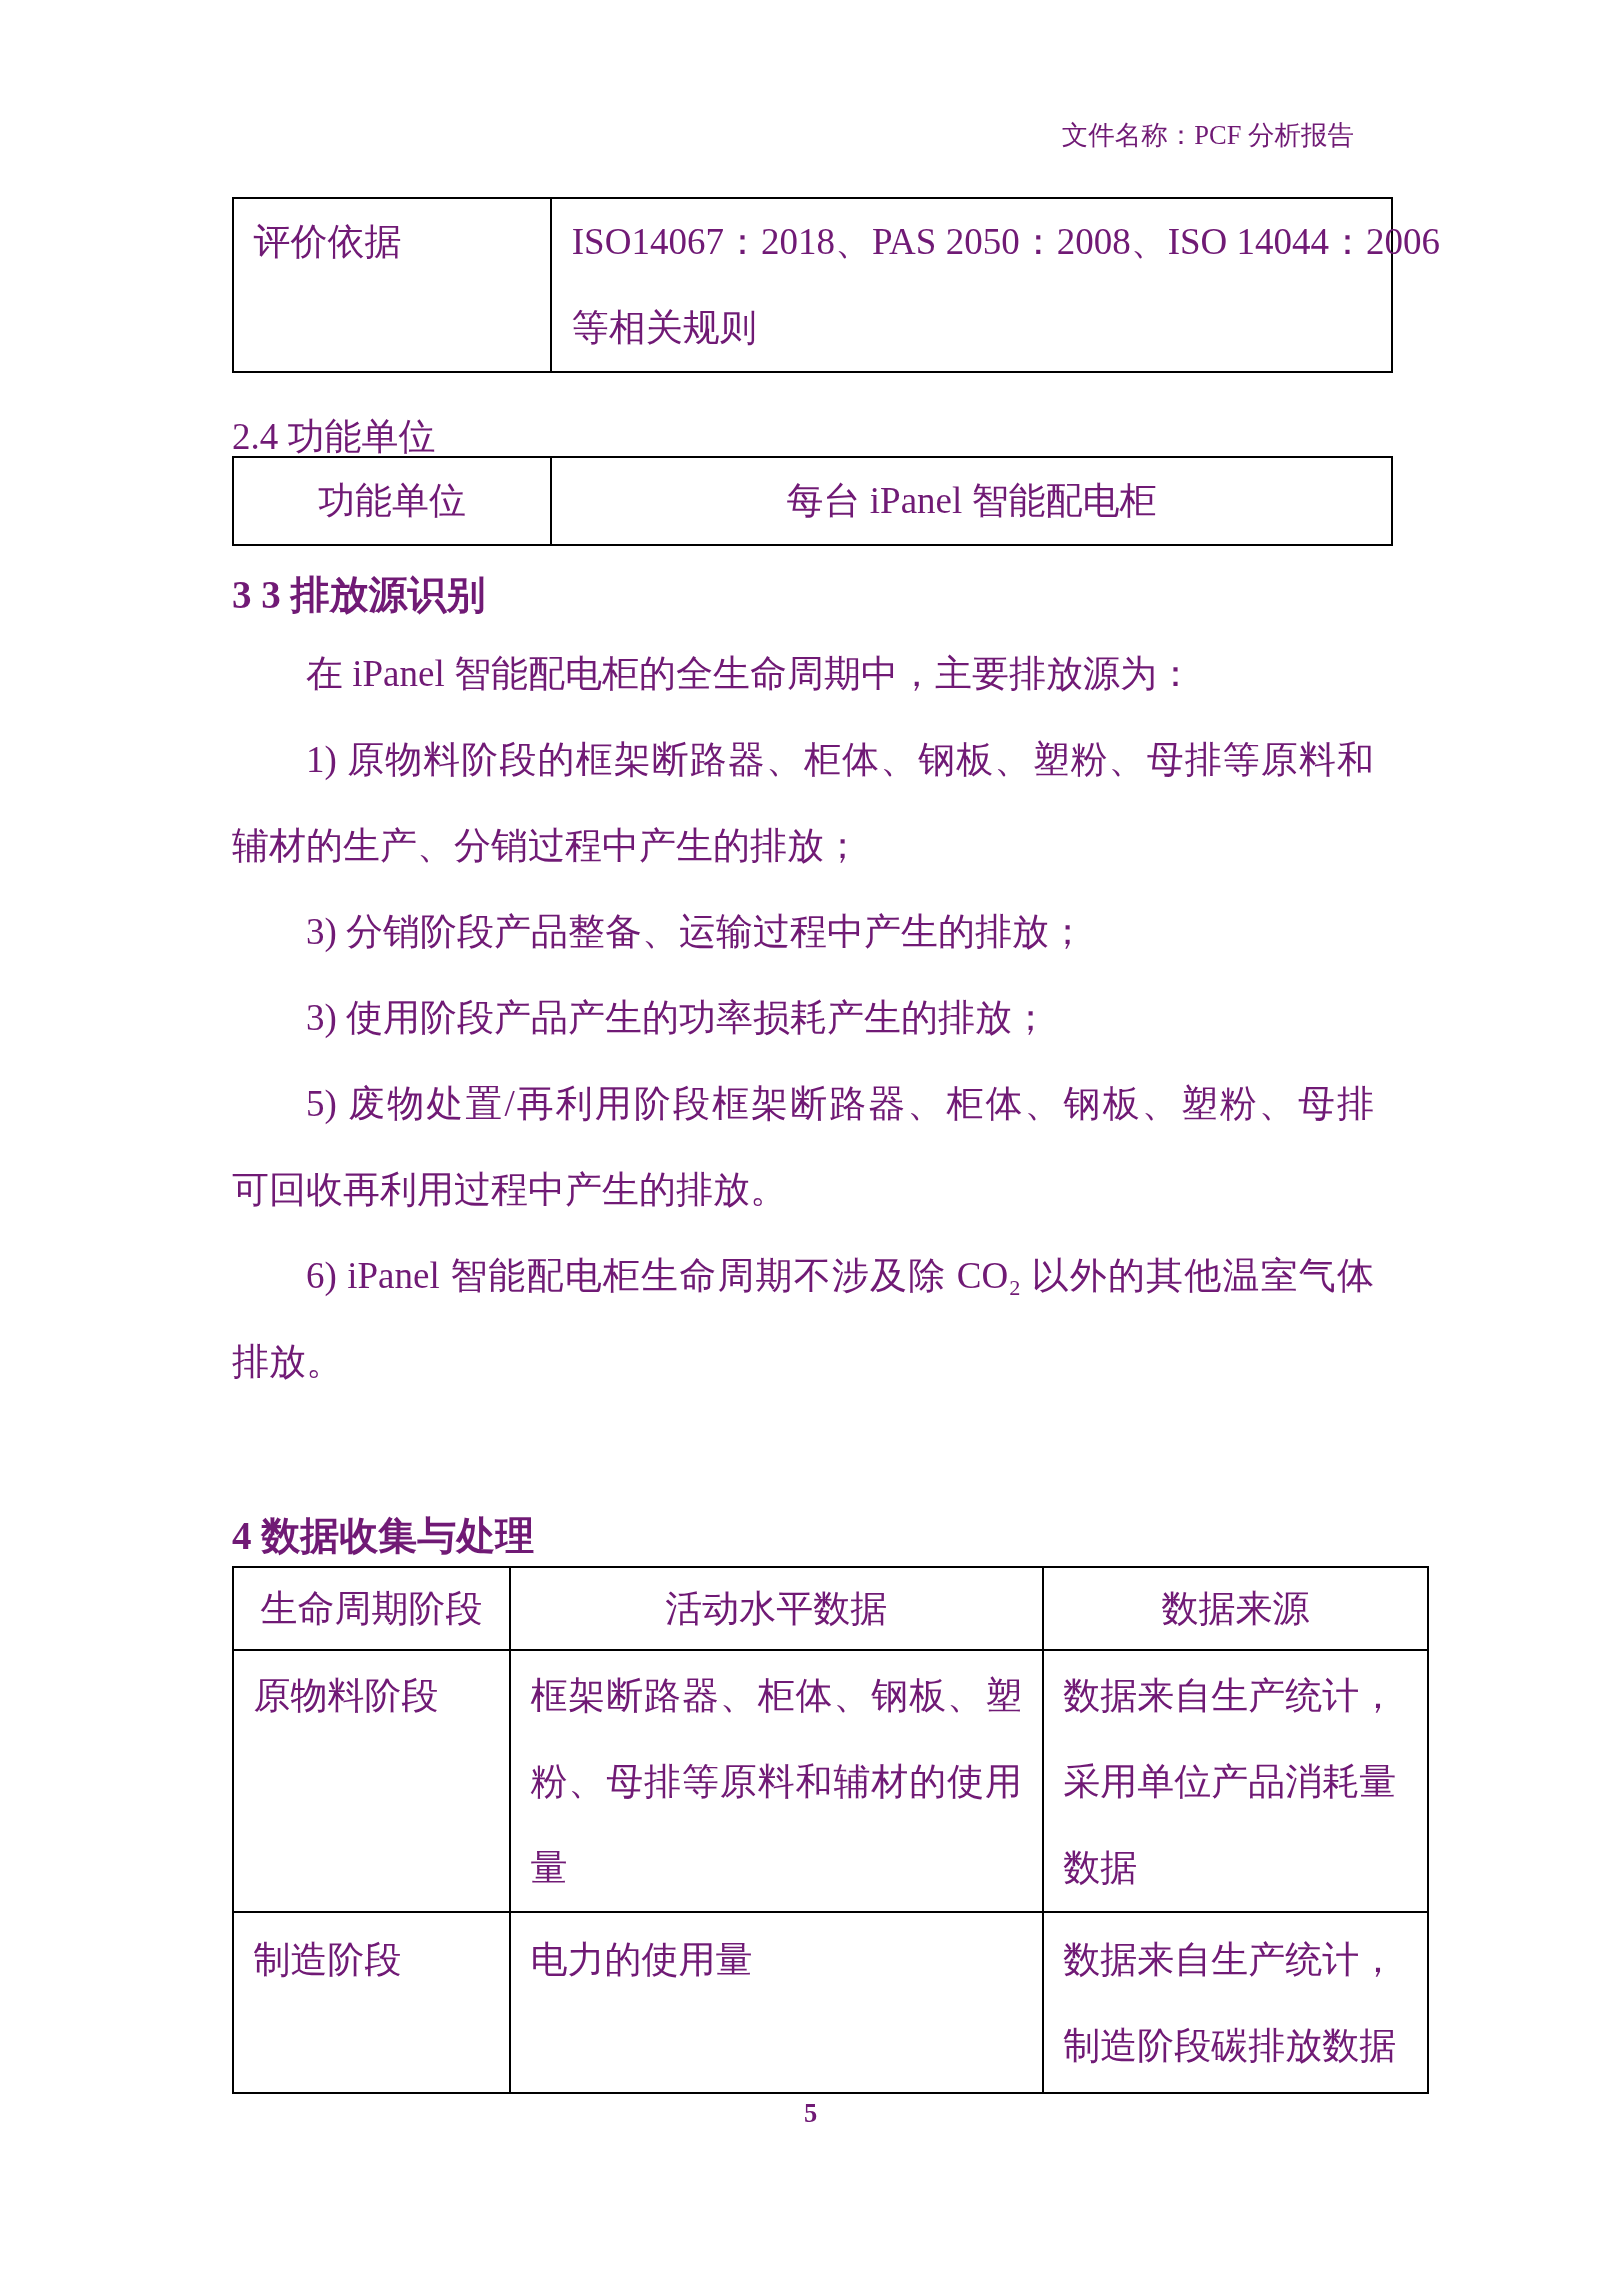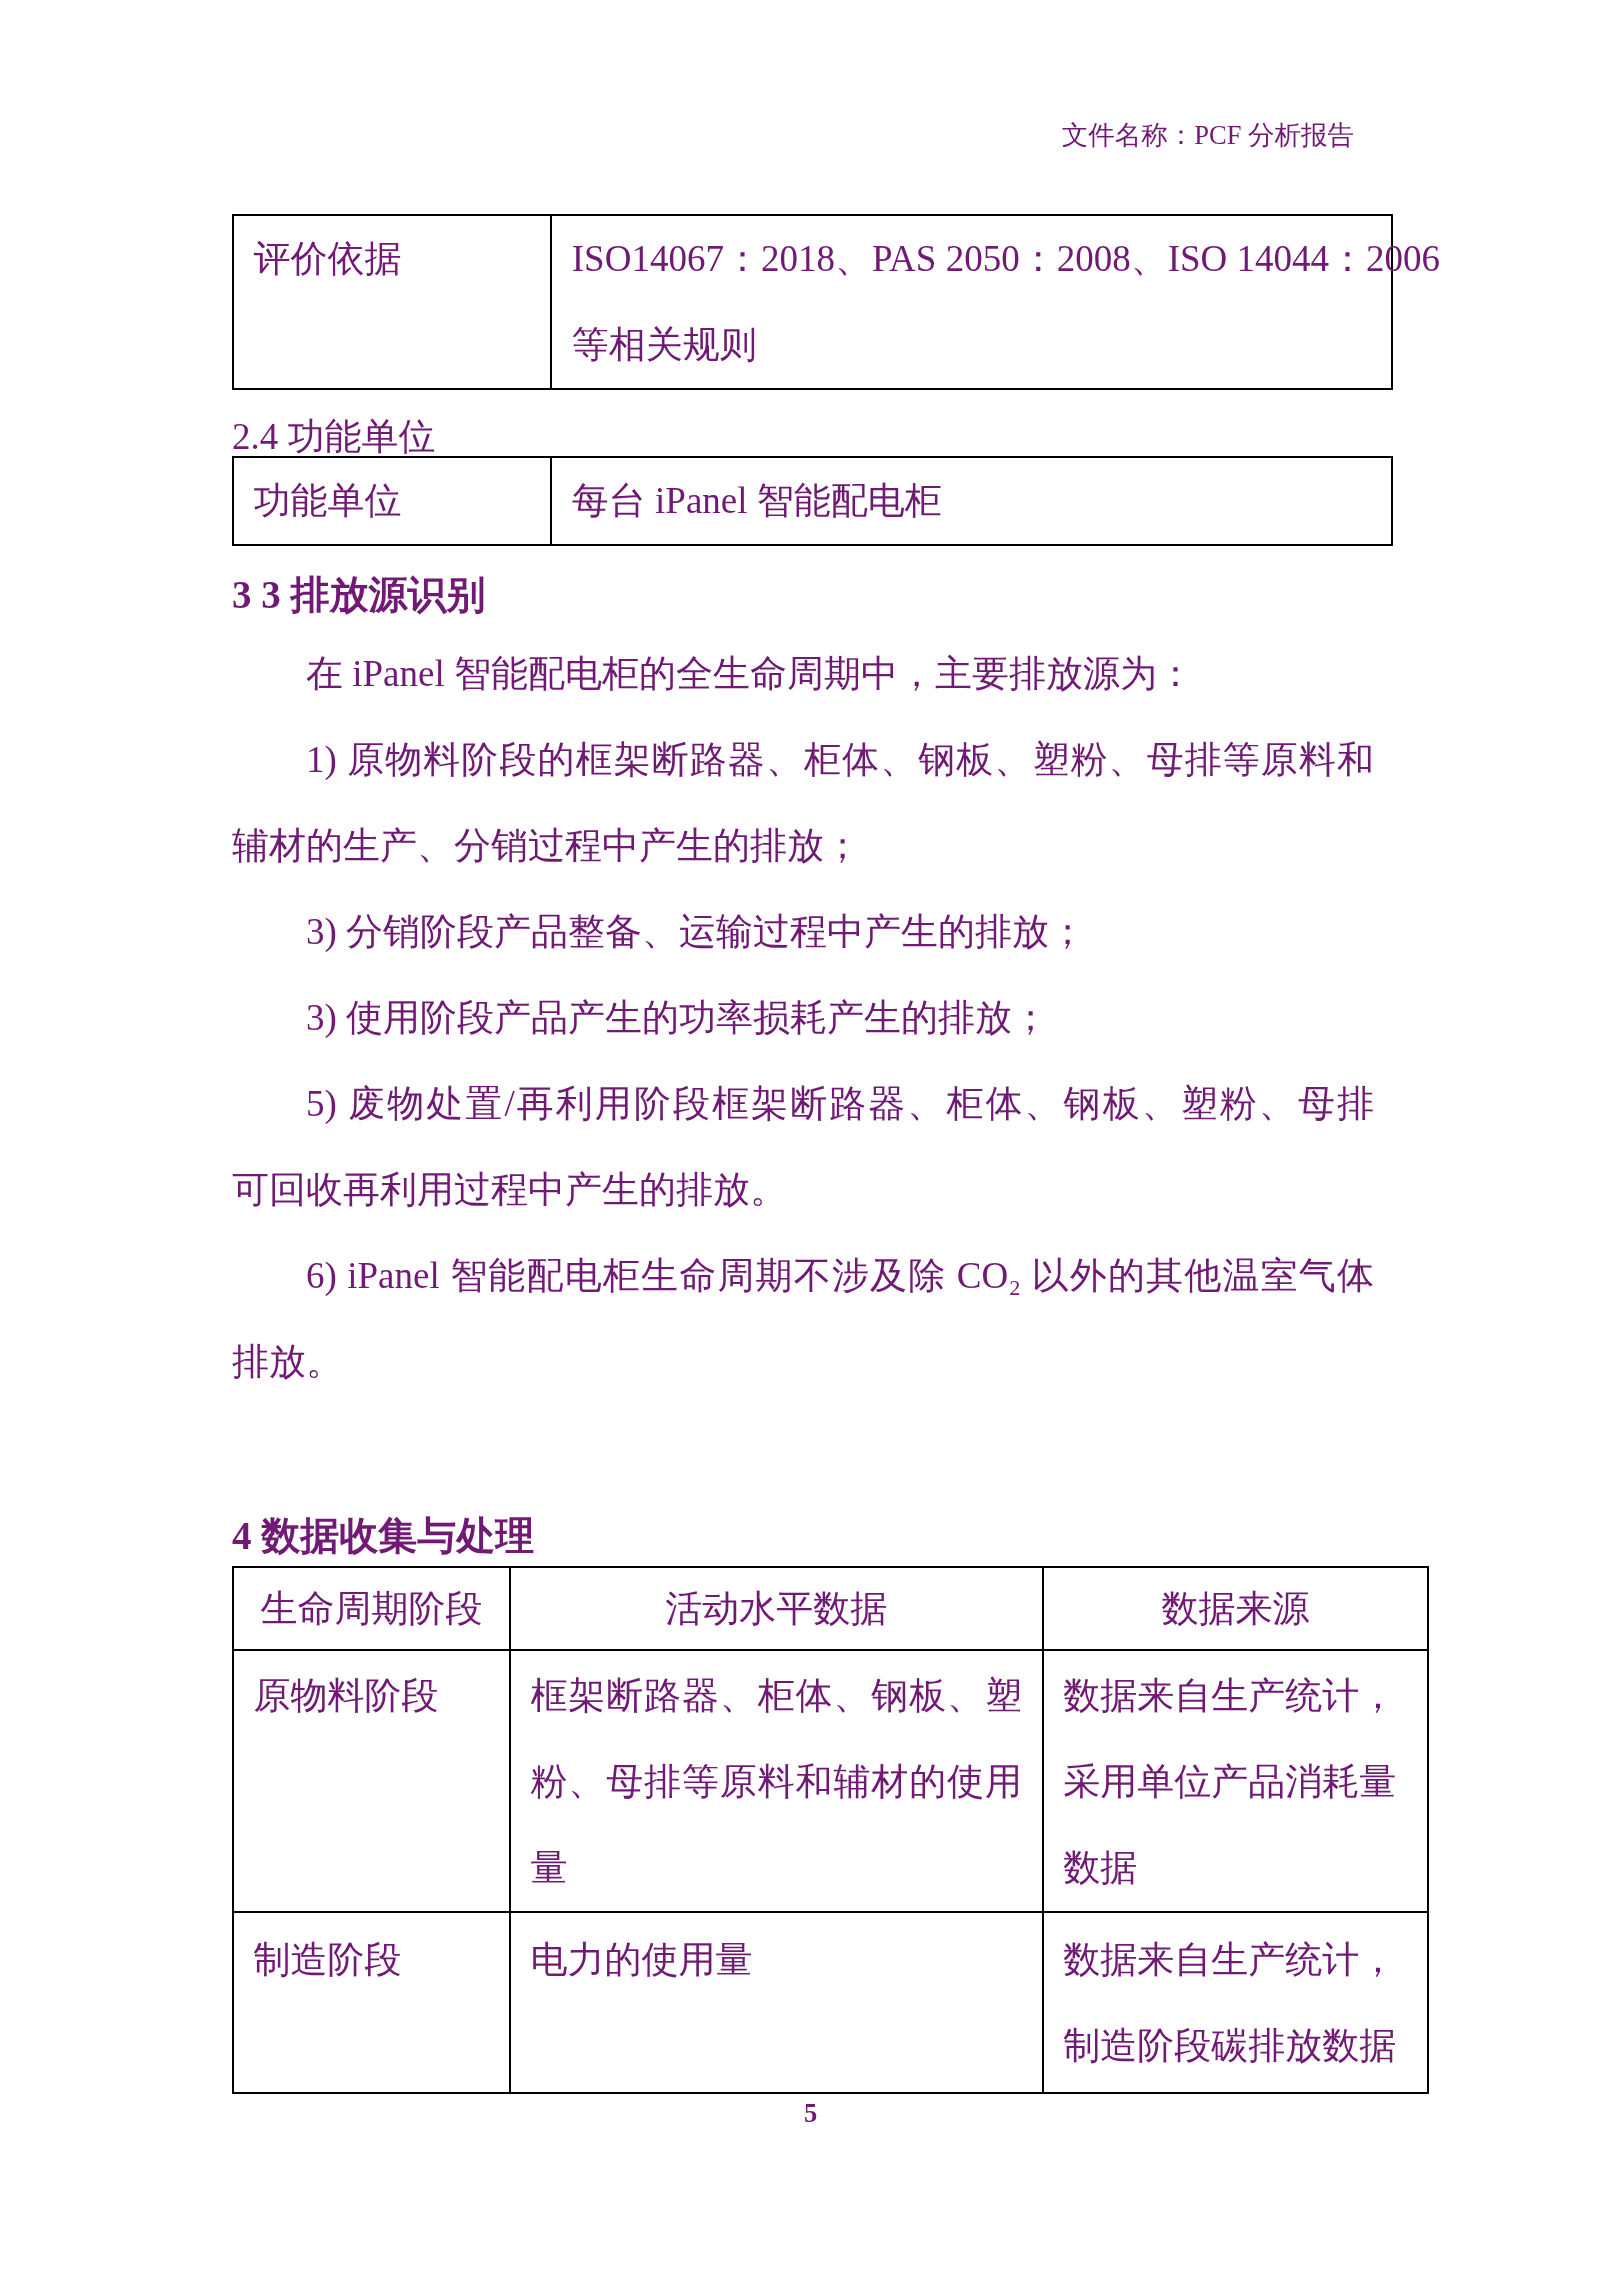--- a/index.html
+++ b/index.html
@@ -11,24 +11,24 @@
     font-family:Liberation Serif, serif;
     overflow:hidden;
   }
   .doc-header{
     position:absolute;top:116px;left:232px;width:1122px;
     text-align:right;font-size:26.5px;line-height:39px;
     white-space:nowrap;
   }
   table.t{position:absolute;border-collapse:collapse;table-layout:fixed;}
   table.t td{border:2.9px solid #000;vertical-align:top;padding:0 19.6px;font-size:37px;line-height:86px;}
-  .t1{top:214px;left:232px;width:1161px;}
+  .t1{top:197px;left:232px;width:1161px;}
   .t1 td{height:165px;padding-top:11.8px;}
   .t1 .c1{width:277px;}
-  .t2{top:456px;left:232px;width:1161px;}
+  .t2{top:456px;left:232px;width:1161px;text-align:center;}
   .t2 td{height:84px;vertical-align:middle;padding-top:0;}
   .t2 .c1{width:277px;}
   .h24{position:absolute;top:412px;left:232px;font-size:37px;white-space:nowrap;}
   .h33{position:absolute;top:568px;left:232px;font-size:39px;font-weight:700;white-space:nowrap;}
   .h4{position:absolute;top:1509px;left:232px;font-size:39px;font-weight:700;white-space:nowrap;}
   .body-block{
     position:absolute;top:631px;left:232px;width:1142px;
     font-size:37px;line-height:86px;
   }
   .ln{white-space:nowrap;}

